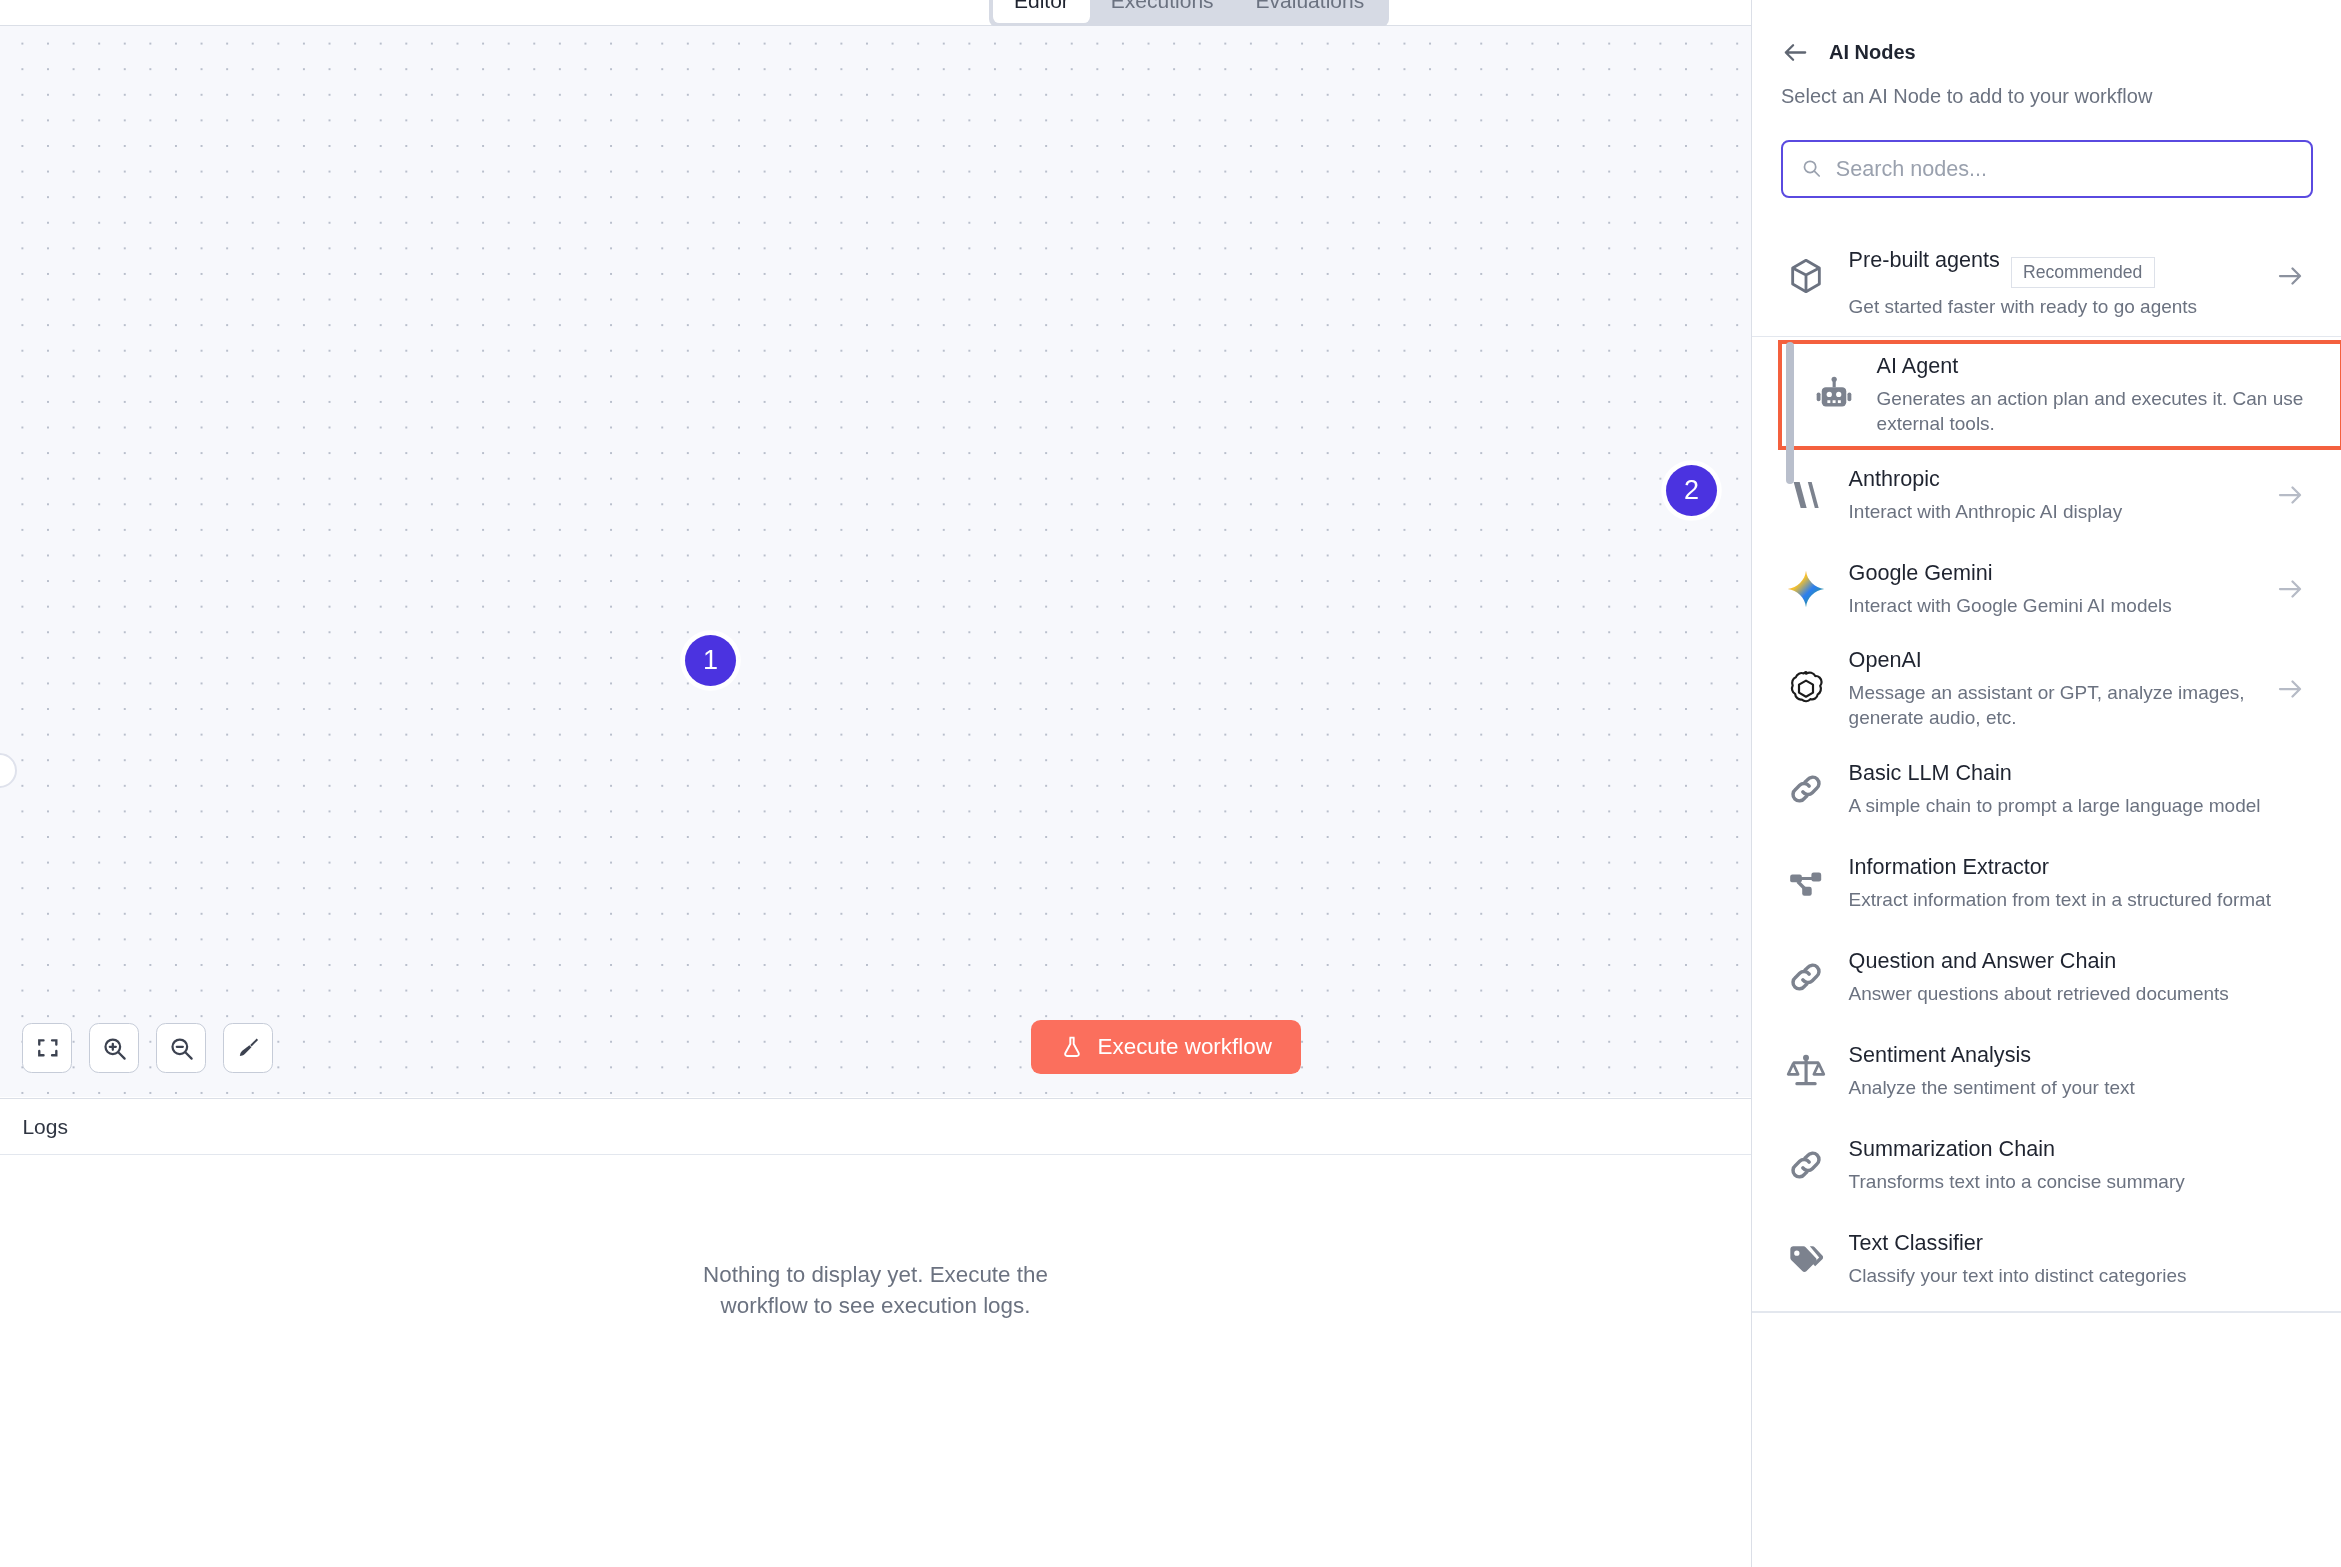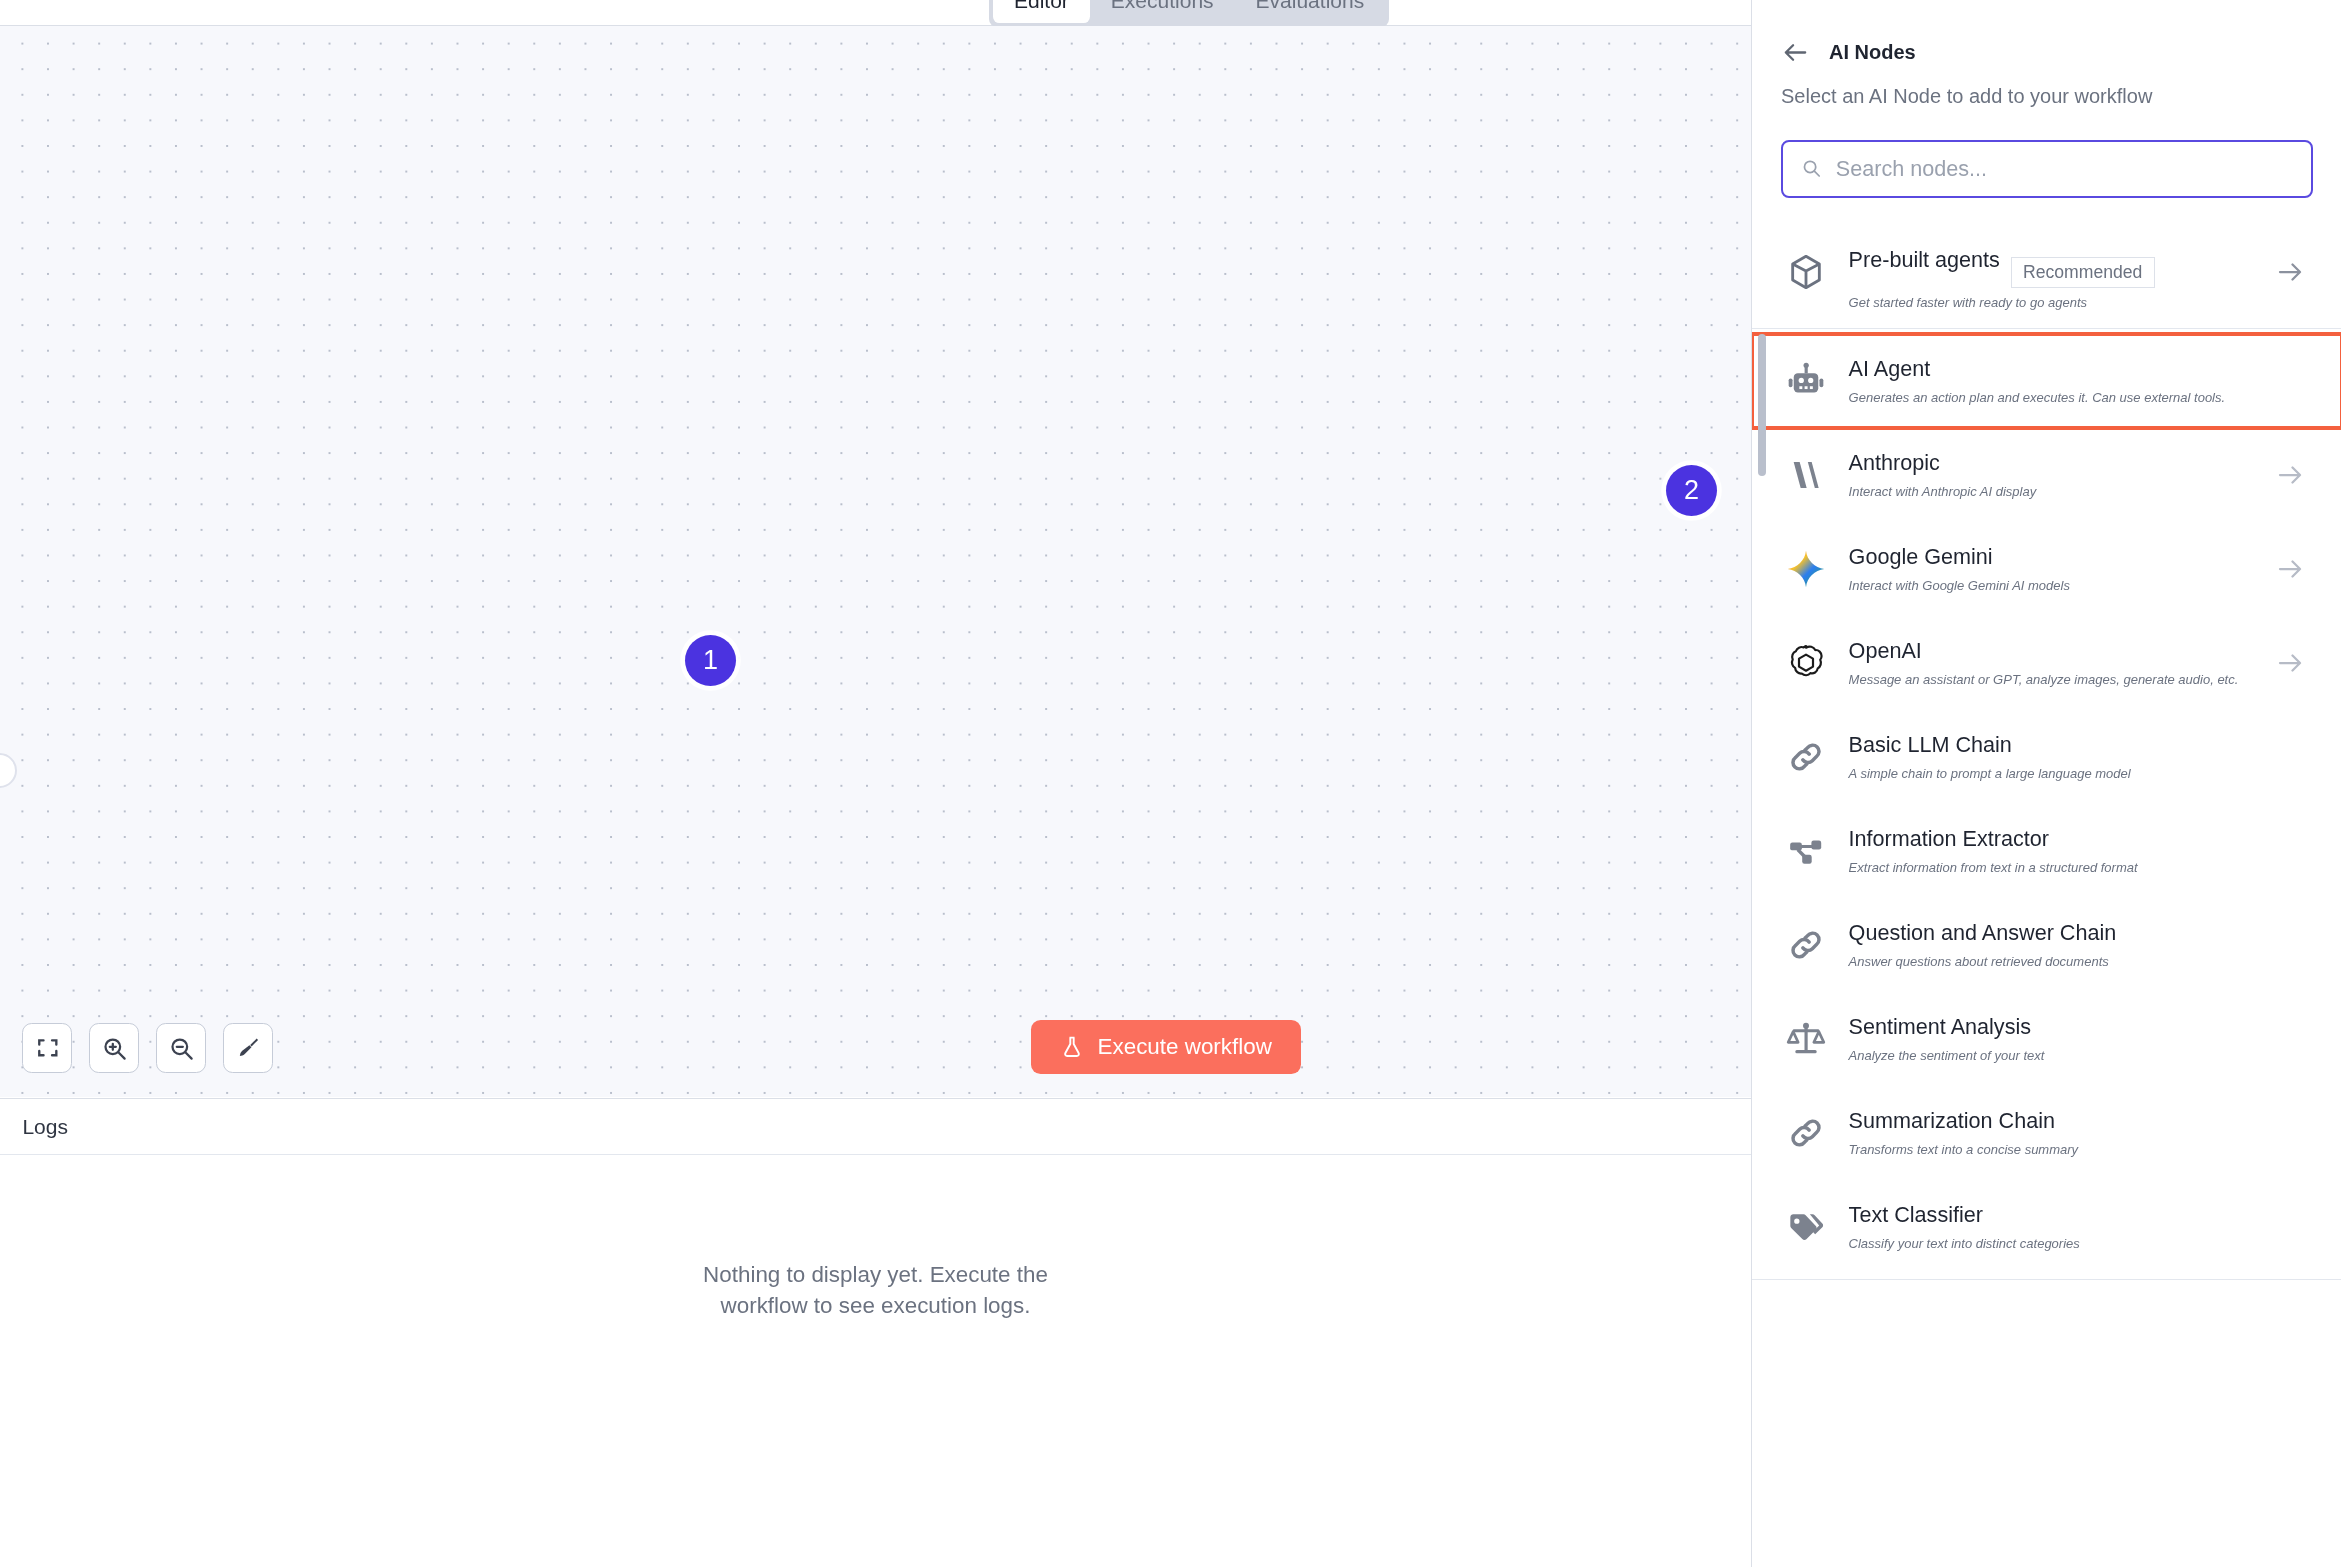--- a/index.html
+++ b/index.html
@@ -247,36 +247,36 @@
   .row-title { font-size: 21.6px; color: #1f2430; white-space: nowrap; }
   .row-badge {
     font-size: 17.6px; color: #6b7280;
     border: 1.6px solid #dde1e9;
     border-radius: 0;
     padding: 4px 11.2px;
     white-space: nowrap;
     margin-top: 24px;
   }
   .row-desc {
-    font-size: 13px; color: #6b7280;
+    font-size: 19px; color: #6b7280;
     margin-top: 6.4px; line-height: 1.35;
     max-width: 431px;
-    font-style: italic;
   }
   .row-arrow { width: 30px; flex: none; margin-left: 11.2px; }
 
   .row-sep {
     height: 1.6px; background: #e3e7ee;
     margin: 4.8px 0;
   }
 
   .row-highlight {
     outline: 4.8px solid #f4603e;
     outline-offset: -2.4px;
     z-index: 5;
+    margin-left: 28px;
   }
   .panel-scrollbar {
     position: absolute; left: 6.4px; top: 0;
     width: 8px; height: 142px;
     background: #b9bfcc; border-radius: 4px;
   }
 </style>
 </head>
 <body>
 

